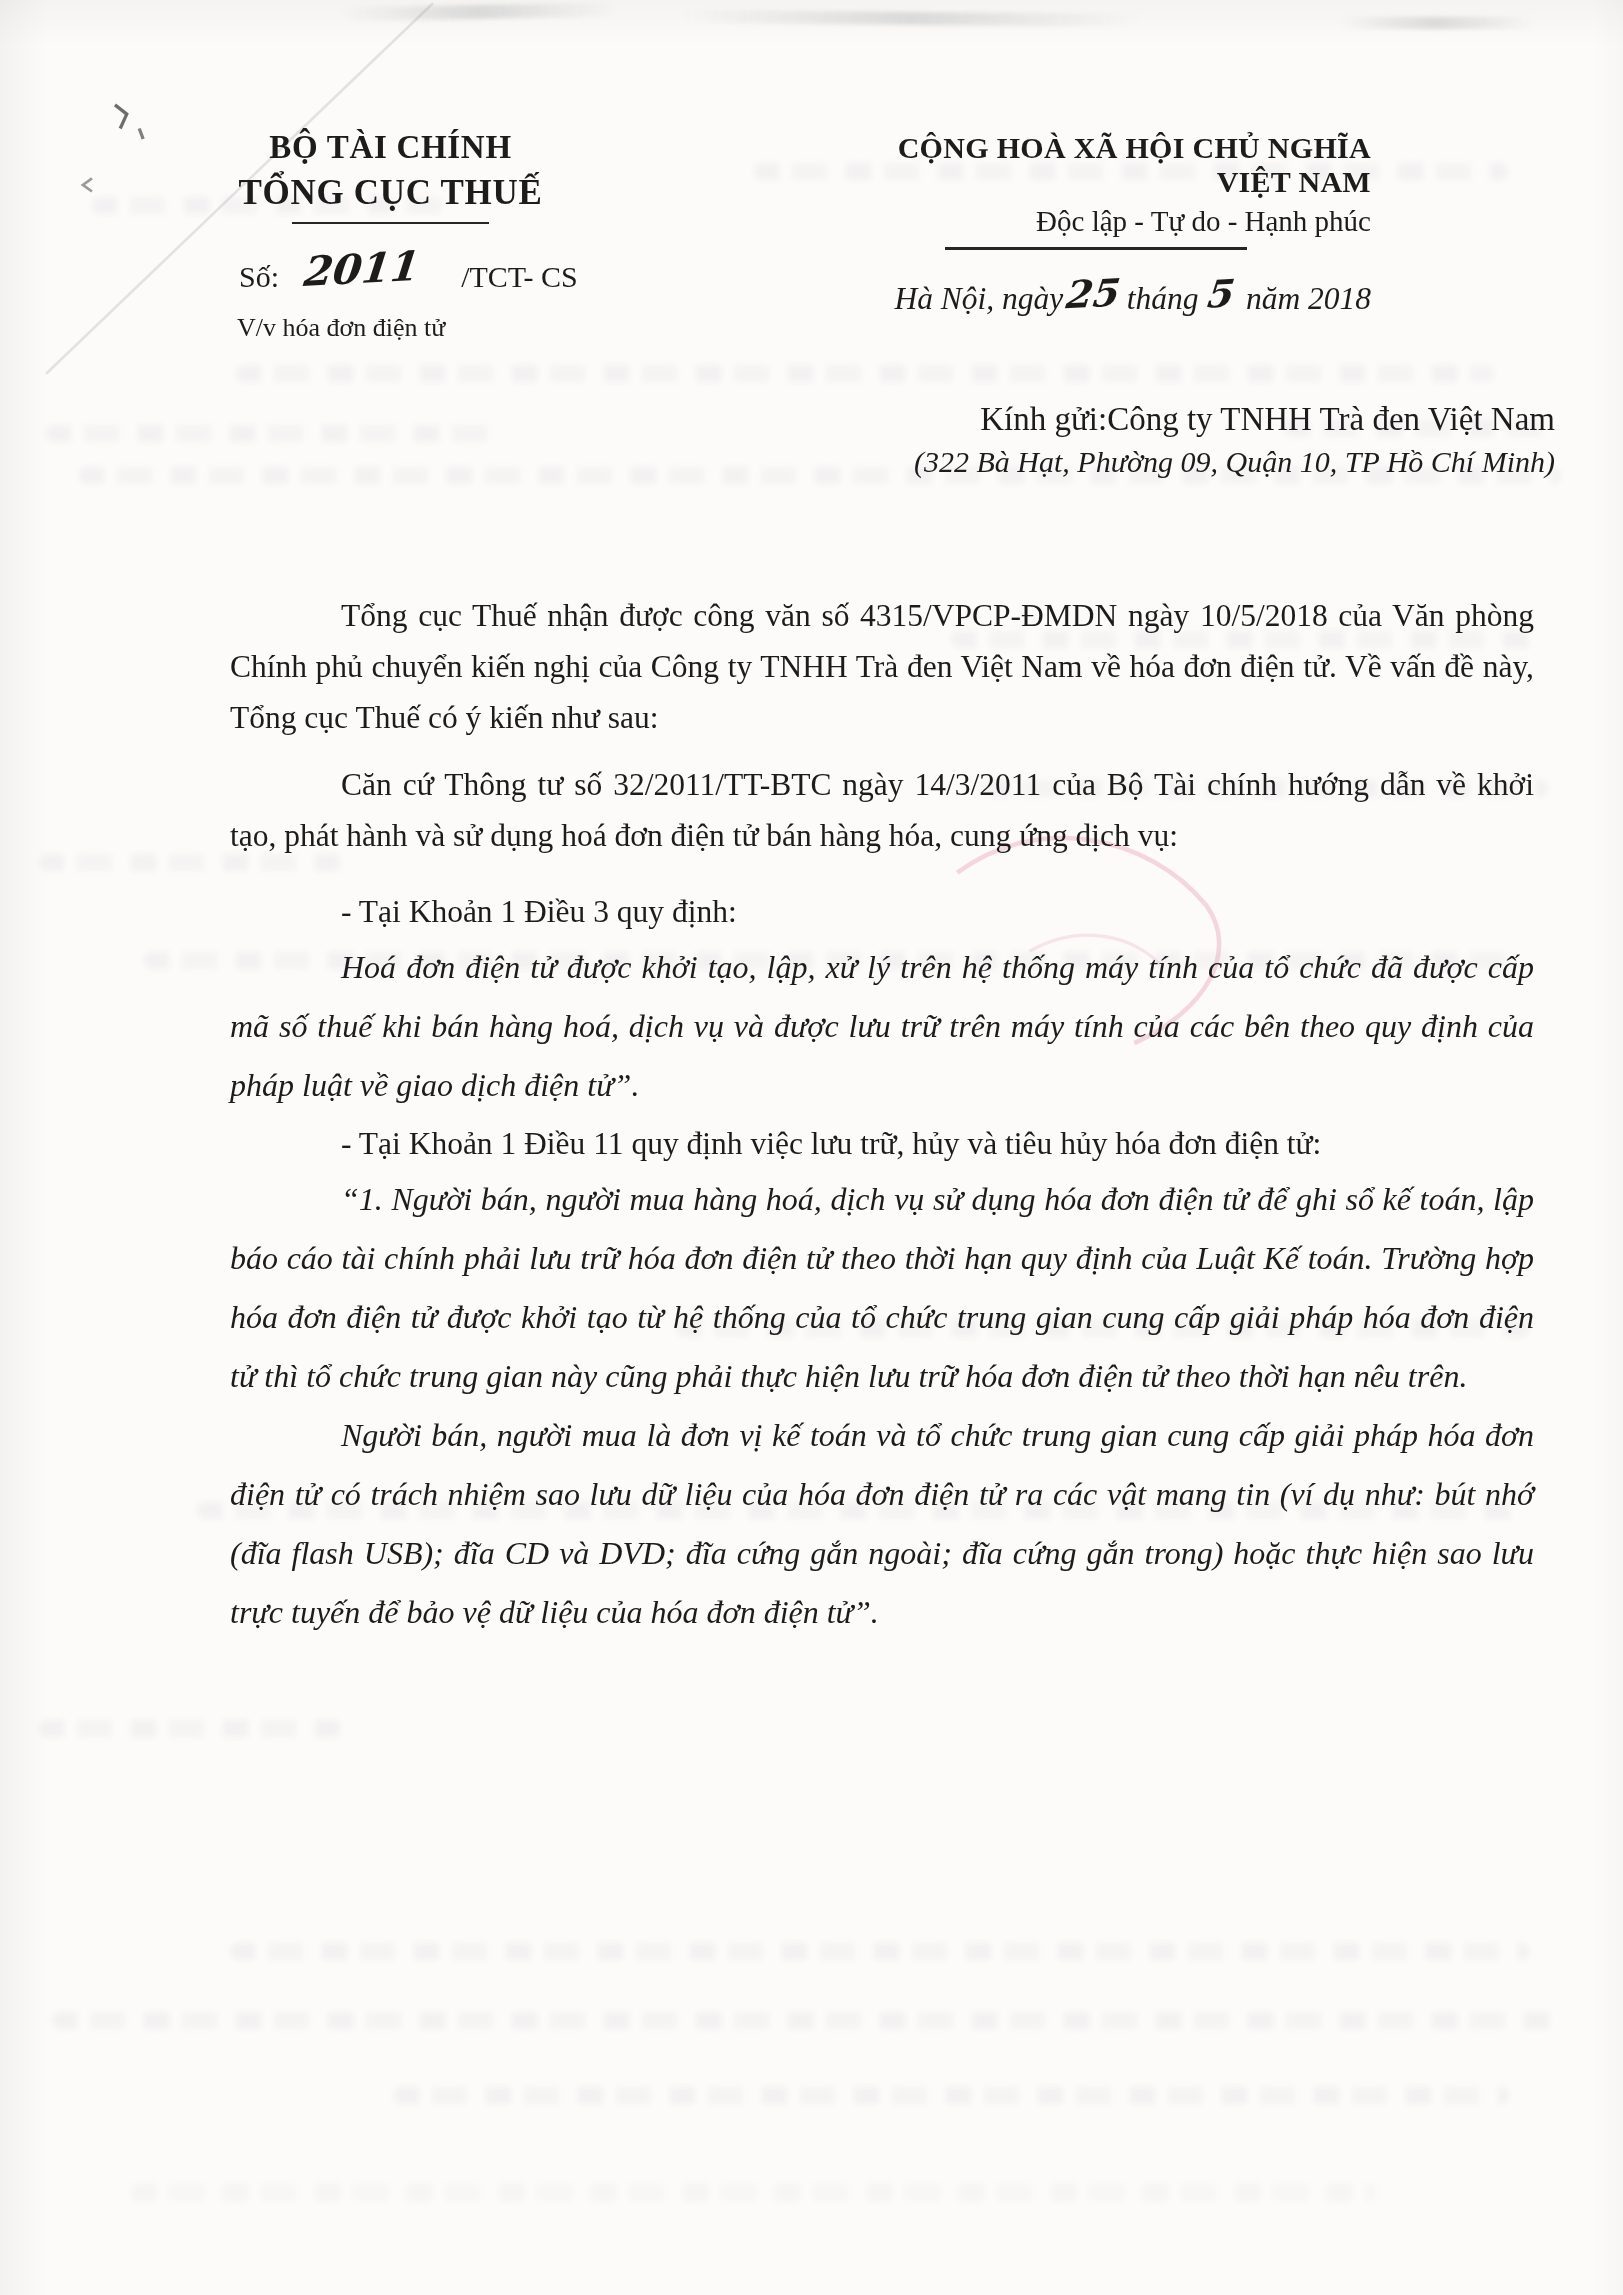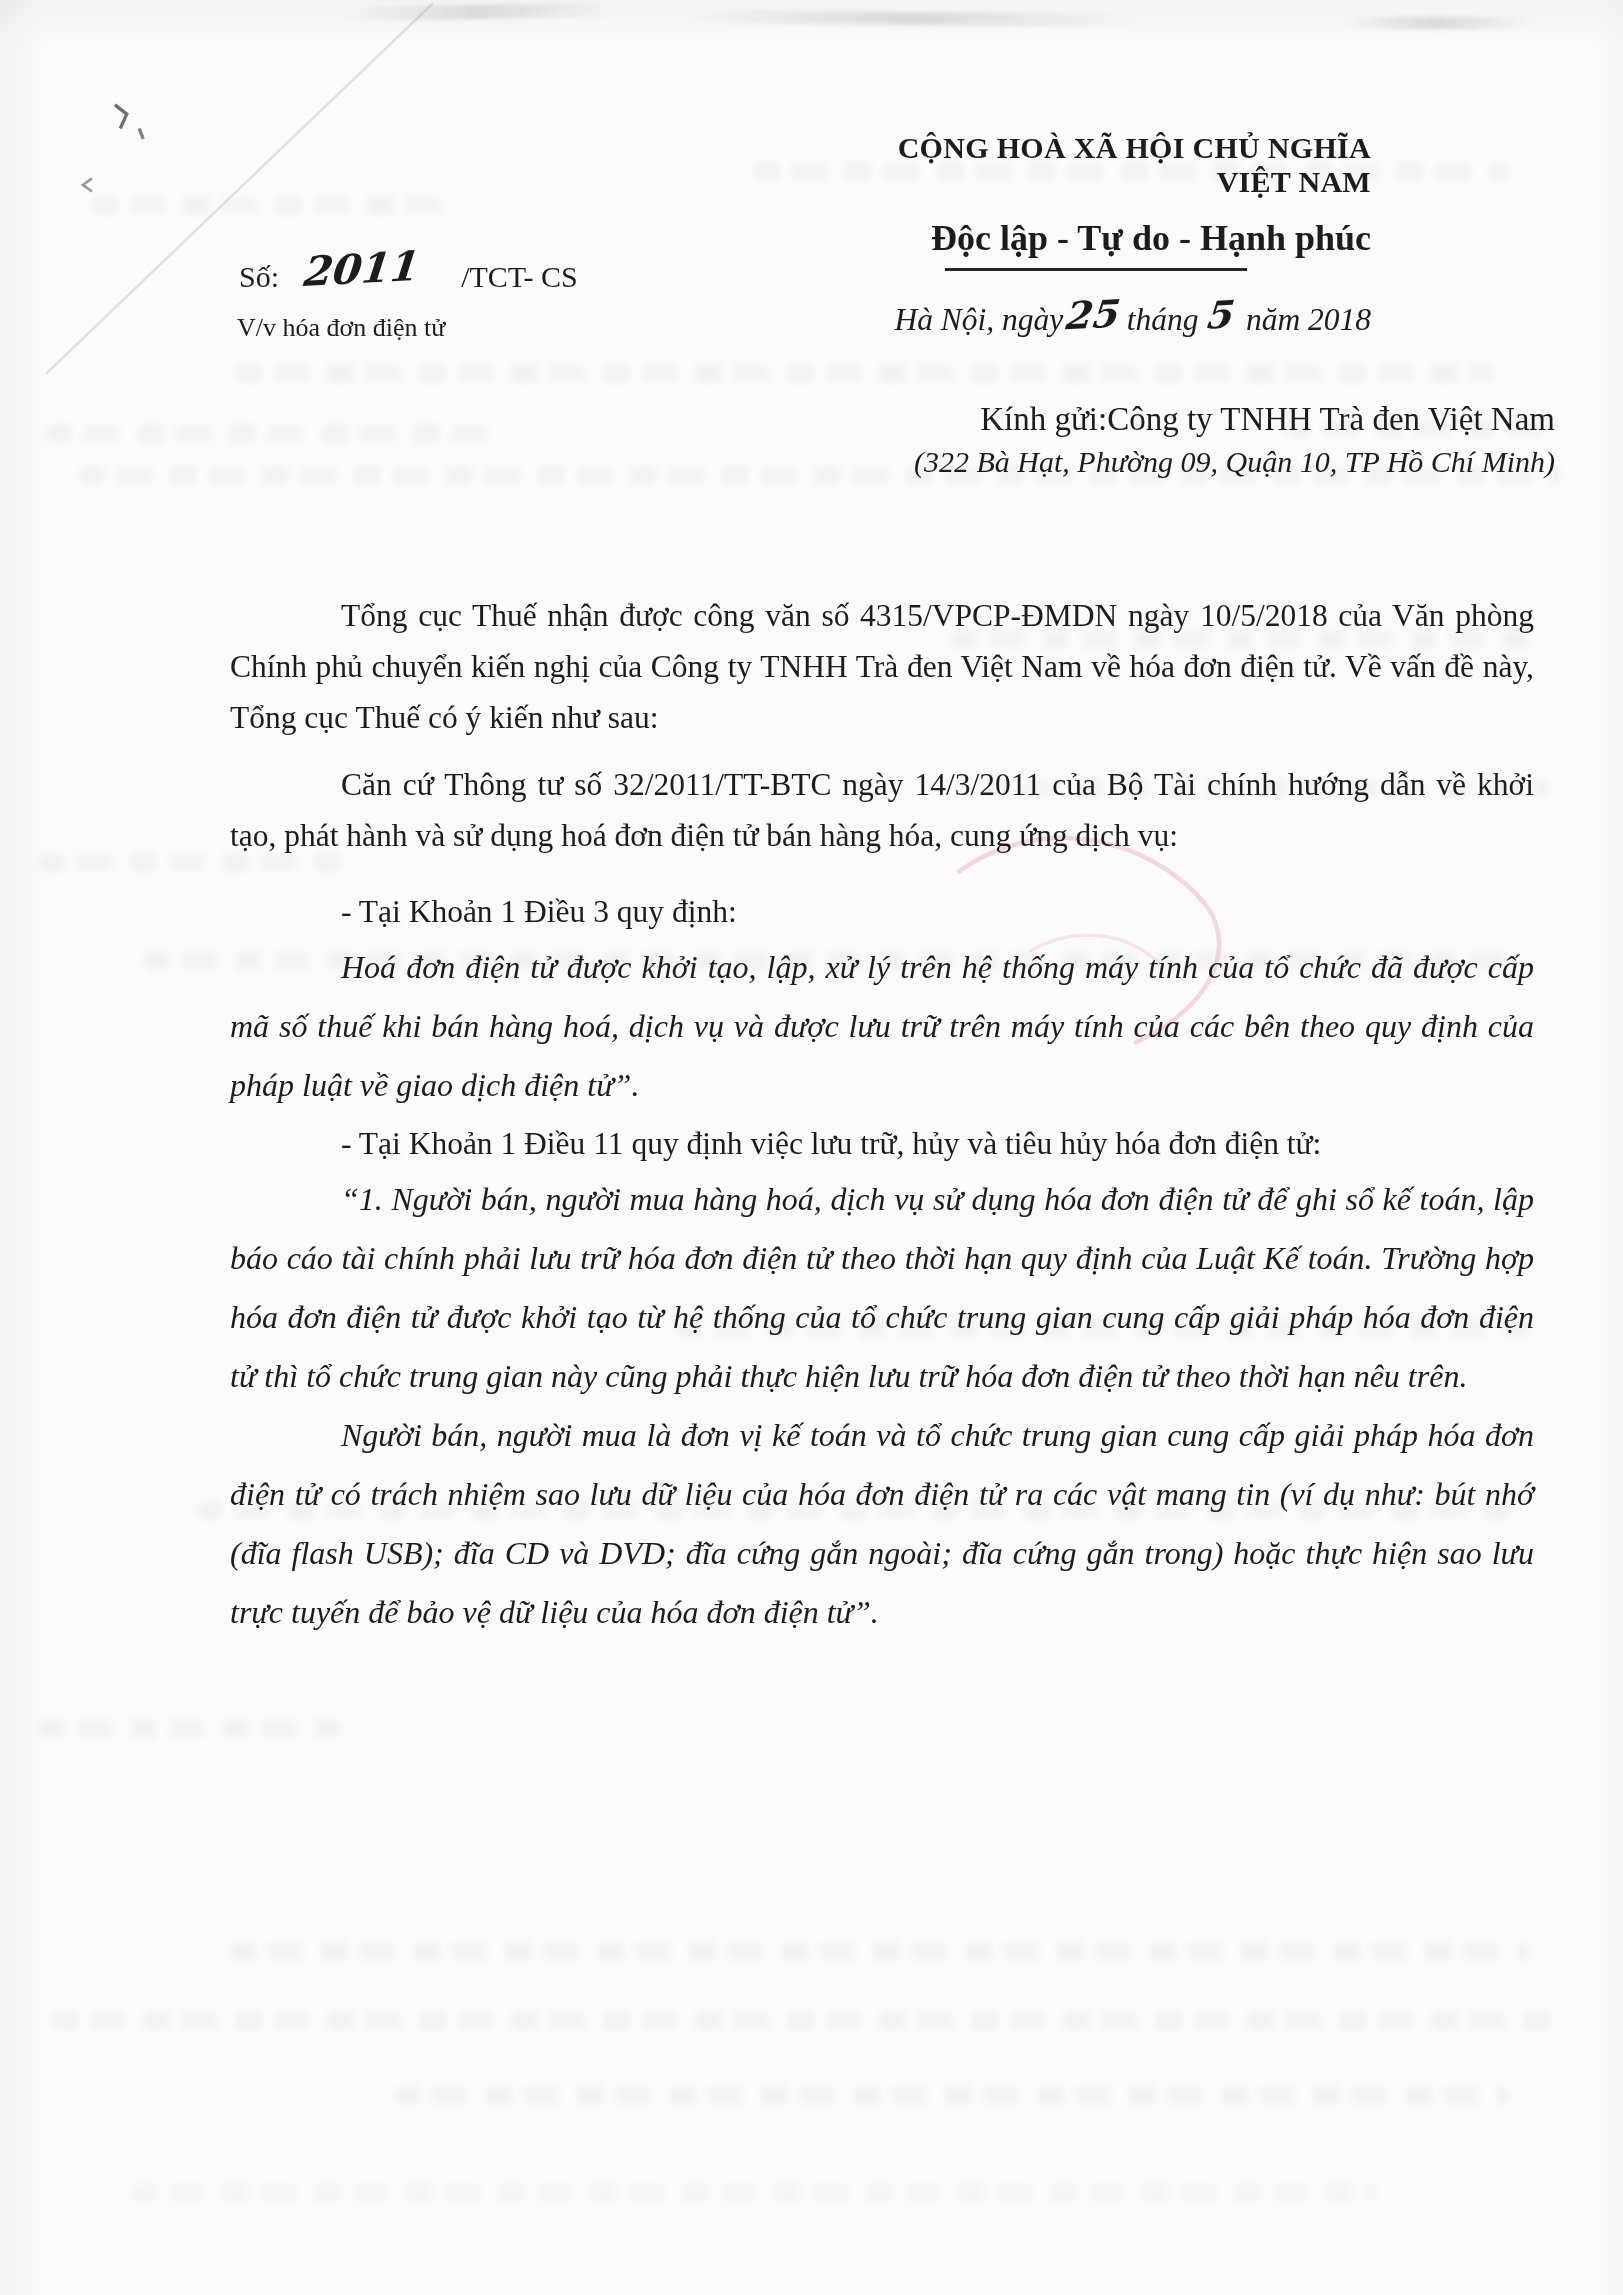--- a/index.html
+++ b/index.html
@@ -18,21 +18,21 @@
   }
   
   .h-left{position:absolute;top:129px;left:210px;width:361px;text-align:center;}
   .h-left .l1{font-size:33px;font-weight:bold;letter-spacing:0.7px;}
   .h-left .l2{font-size:35px;font-weight:bold;margin-top:6.6px;letter-spacing:0.7px;}
   .rule{height:2.6px;background:#262626;margin:9.2px auto 0;}
   .rule.left-rule{width:197px;}
   .rule.right-rule{width:302px;}
   .h-right{position:absolute;top:131px;left:820px;width:551px;text-align:right;}
   .h-right .l1{font-size:30px;font-weight:bold;letter-spacing:0.3px;}
-  .h-right .l2{font-size:36px;font-weight:bold;margin-top:18px;}
+  .h-right .l2{font-size:29px;font-weight:normal;margin-top:6px;}
   .date-line{margin-top:23.6px;font-size:31.5px;font-style:italic;white-space:nowrap;}
   .hand{
     display:inline-block;
     font-family:"DejaVu Serif",serif;
     font-style:italic;font-weight:bold;
     transform:skewX(-10deg) rotate(-3deg);
   }
   .hand.num{font-size:41px;line-height:0;position:relative;top:-3.9px;}
   .hand.day{font-size:38px;position:relative;top:-2.6px;margin:0 6.6px 0 3.9px;}
   .hand.month{font-size:38px;position:relative;top:-2.6px;margin:0 11.8px 0 9.2px;}
@@ -106,20 +106,25 @@
   <div class="bleed" style="left:39px;top:854px;width:302px;"></div>
   <div class="bleed" style="left:144px;top:952px;width:1364px;"></div>
   <div class="bleed" style="left:676px;top:1320px;width:853px;"></div>
   <div class="bleed" style="left:197px;top:1502px;width:1325px;"></div>
   <div class="bleed" style="left:39px;top:1720px;width:302px;"></div>
   <div class="bleed" style="left:230px;top:1943px;width:1299px;"></div>
   <div class="bleed" style="left:52px;top:2012px;width:1508px;"></div>
   <div class="bleed" style="left:394px;top:2087px;width:1115px;"></div>
   <div class="bleed" style="left:131px;top:2184px;width:1246px;opacity:.1;"></div>
 
+  <div class="h-left">
+    <div class="l1">BỘ TÀI CHÍNH</div>
+    <div class="l2">TỔNG CỤC THUẾ</div>
+    <div class="rule left-rule"></div>
+  </div>
   <div class="so-line">
     <span>Số:</span><span class="hand num">2011</span><span class="suffix">/TCT- CS</span>
   </div>
   <div class="subject">V/v hóa đơn điện tử</div>
 
   <div class="h-right">
     <div class="l1">CỘNG HOÀ XÃ HỘI CHỦ NGHĨA VIỆT NAM</div>
     <div class="l2">Độc lập - Tự do - Hạnh phúc</div>
     <div class="rule right-rule"></div>
     <div class="date-line">

